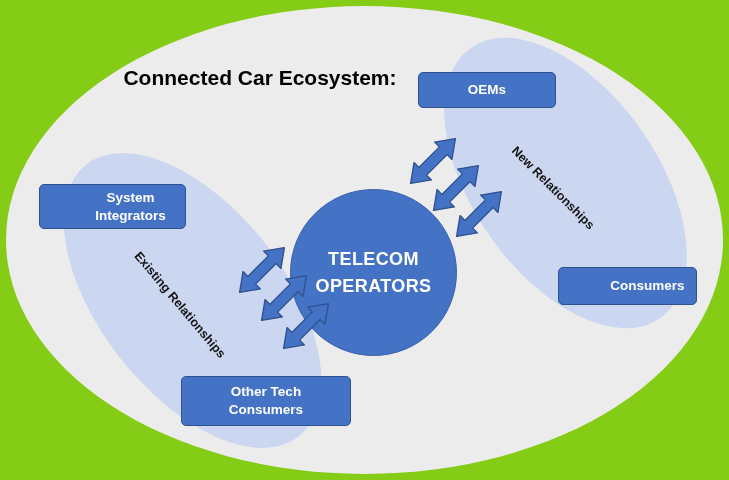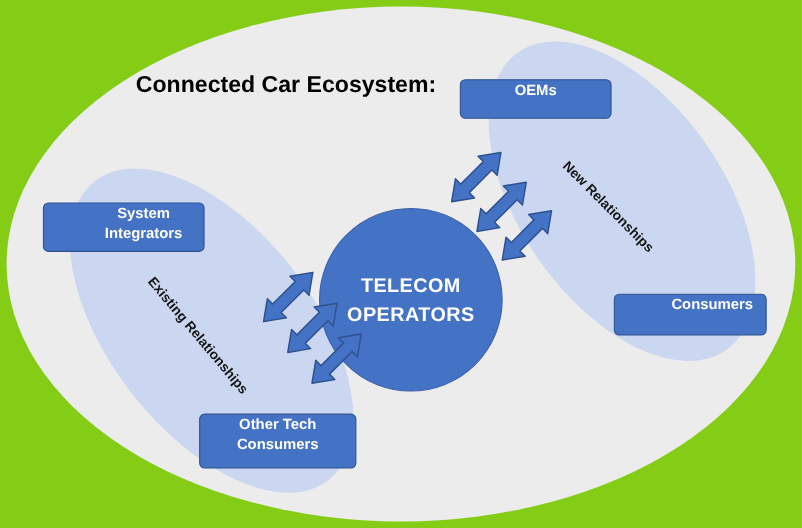--- a/index.html
+++ b/index.html
@@ -18,25 +18,25 @@
   .title span{display:block;}
 
   .center-circle{position:absolute;left:290px;top:189px;width:165px;height:165px;
     border-radius:50%;background:#4472C4;border:1px solid #3a61ad;
     display:flex;flex-direction:column;align-items:center;justify-content:center;
     color:#fff;font-weight:bold;font-size:18px;letter-spacing:.4px;text-align:right;line-height:1.45;}
   .center-circle span{display:block;}
 
   .node{position:absolute;background:#4472C4;border:1.6px solid #2F528F;border-radius:5px;
     color:#fff;font-weight:bold;font-size:13.5px;line-height:1.3;
-    display:flex;flex-direction:column;align-items:center;text-align:center;
+    display:flex;flex-direction:column;align-items:center;justify-content:center;text-align:center;
     box-sizing:border-box;}
   .node span{display:block;}
   .node.system-integrators{left:39px;top:184px;width:147px;height:45px;padding-left:36px;}
-  .node.other-tech{left:181px;top:376px;width:143px;height:50px;}
+  .node.other-tech{left:181px;top:376px;width:170px;height:50px;}
   .node.oems{left:418px;top:72px;width:138px;height:36px;}
   .node.consumers{left:558px;top:267px;width:139px;height:38px;padding-left:40px;}
 
   .rel-label{position:absolute;white-space:nowrap;font-size:12.5px;font-weight:600;color:#151515;}
   .rel-label.existing{left:180px;top:305px;transform:translate(-50%,-50%) rotate(50deg);}
   .rel-label.new{left:553px;top:188px;transform:translate(-50%,-50%) rotate(45deg);}
 
   .arrow{position:absolute;width:66px;height:30px;transform:translate(-50%,-50%) rotate(-45deg);}
   .arrow svg{display:block;width:100%;height:100%;}
   .arrow.l1{left:262px;top:270px;}

